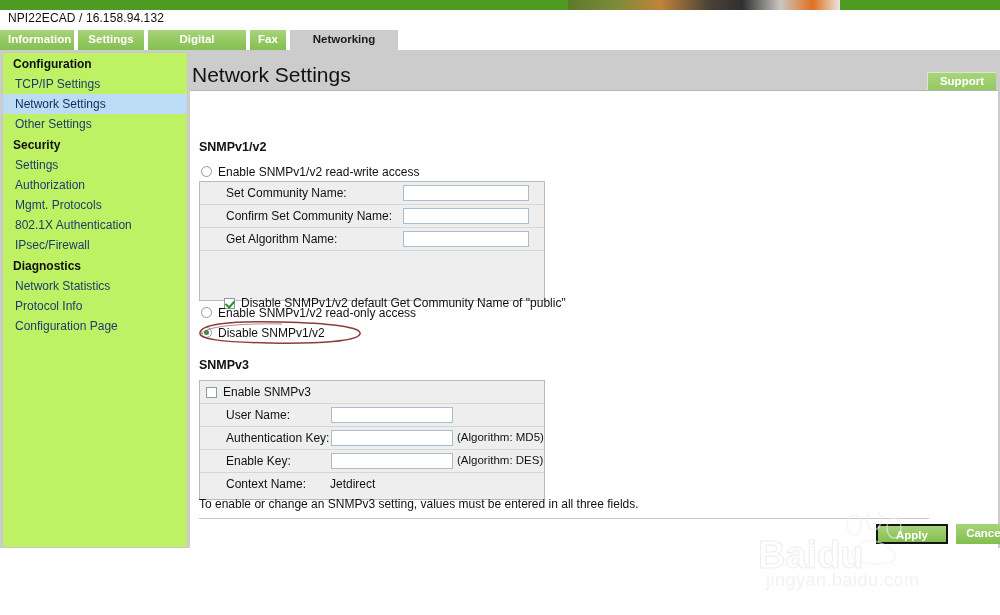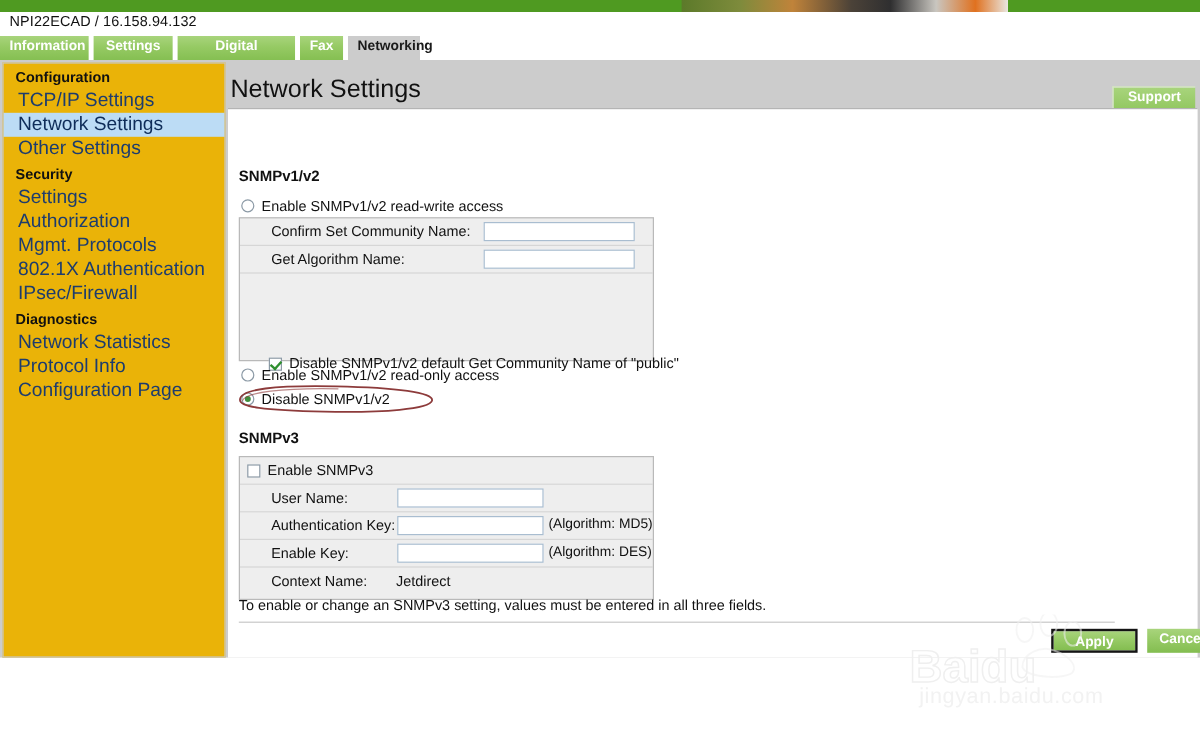--- a/index.html
+++ b/index.html
@@ -45,40 +45,40 @@
   }
   .mtab.active{
     background:#cccccc;
     color:#1a1a1a;
     border-right:none;
   }
   #mtab-0{left:0px;width:76px;}
   #mtab-1{left:78px;width:68px;}
   #mtab-2{left:148px;width:100px;}
   #mtab-3{left:250px;width:38px;}
-  #mtab-4{left:290px;width:60px;}
+  #mtab-4{left:290px;width:108px;}
 
   
   #page-area{
     position:absolute;left:0;top:50px;width:1000px;height:498px;
     background:#cccccc;
   }
 
   
   #sidebar{
     position:absolute;left:2px;top:52px;width:186px;height:496px;
-    background:#eab308;
+    background:#bef264;
     border:1px solid #c9c9c9;
     box-sizing:border-box;
   }
   .side-head{
     padding:4px 0 3px 10px;font-size:12px;font-weight:bold;color:#111;
   }
   .side-link{
-    padding:2px 0 2px 12px;font-size:16px;color:#1d3c6e;line-height:16px;
+    padding:2px 0 2px 12px;font-size:12px;color:#1d3c6e;line-height:16px;
   }
   .side-link.selected{
     background:#bcdcf5;color:#0f2d59;
   }
 
   
   #content{
     position:absolute;left:190px;top:90px;width:808px;height:458px;
     background:#ffffff;
     border-top:1px solid #b4b4b4;
@@ -281,20 +281,24 @@
 
 <div id="content"></div>
 
 <div class="sec-title" id="sec-v12">SNMPv1/v2</div>
 
 <div class="radio-row" id="radio-rw">
   <span class="rb"></span><span>Enable SNMPv1/v2 read-write access</span>
 </div>
 
 <div class="gbox" id="box-v12">
+  <div class="grow">
+    <span class="glabel">Set Community Name:</span>
+    <input class="gin" style="left: 203px; width: 126px;" placeholder="">
+  </div>
   <div class="grow">
     <span class="glabel">Confirm Set Community Name:</span>
     <input class="gin" style="left: 203px; width: 126px;" placeholder="">
   </div>
   <div class="grow">
     <span class="glabel">Get Algorithm Name:</span>
     <input class="gin" style="left: 203px; width: 126px;" placeholder="">
   </div>
   <div class="grow"></div>
 </div>

